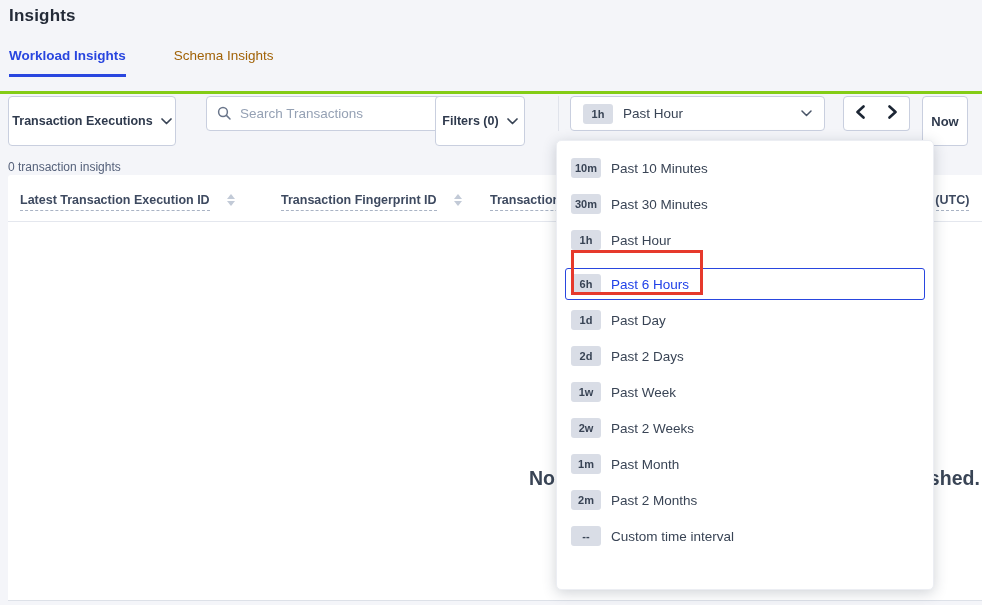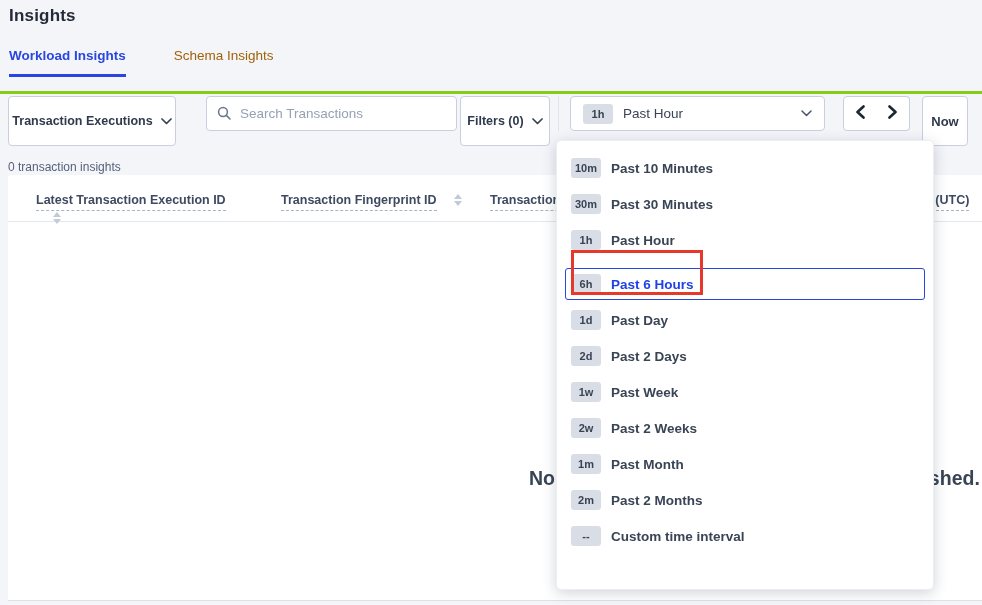--- a/index.html
+++ b/index.html
@@ -22,21 +22,21 @@
   .tab.active { color: #2946df; font-weight: bold; border-bottom: 3px solid #2946df; }
 
   
   .btn {
     position: absolute; top: 96px; height: 50px; background: #fff;
     border: 1px solid #c9cfdf; border-radius: 4px; display: flex;
     align-items: center; justify-content: center; gap: 8px;
     font-size: 12.5px; font-weight: bold; color: #2f3a4d; cursor: pointer;
   }
   .btn-type    { left: 8px;   width: 168px; }
-  .btn-filters { left: 460px; width: 90px; }
+  .btn-filters { left: 435px; width: 90px; }
   .btn-now     { left: 922px; width: 46px; font-size: 13px; }
   .searchbox {
     position: absolute; left: 206px; top: 96px; width: 251px; height: 35px;
     background: #fff; border: 1px solid #c9cfdf; border-radius: 4px;
     display: flex; align-items: center; padding: 0 10px; gap: 8px;
   }
   .searchbox input {
     border: none; outline: none; flex: 1; font-size: 13.5px;
     font-family: "Liberation Sans", sans-serif; color: #394455; background: transparent;
   }
@@ -69,21 +69,21 @@
   .table-card {
     position: absolute; left: 8px; top: 175px; width: 1480px; height: 426px;
     background: #fff; border-radius: 3px 3px 0 0; border-bottom: 1px solid #dde1e8;
   }
   .thead-row { position: absolute; left: 0; top: 0; width: 100%; height: 47px;
                border-bottom: 1px solid #e4e7ee; }
   .th { position: absolute; top: 18px; display: inline-flex; align-items: flex-start;
         white-space: nowrap; cursor: pointer; }
   .th .lbl { font-size: 12.5px; font-weight: bold; color: #3e4a60;
              border-bottom: 1px dashed #a9b3c4; padding-bottom: 3px; }
-  .th-1 { left: 28px; flex-direction: column; }
+  .th-1 { left: 12px; }
   .th-2 { left: 273px; }
   .th-3 { left: 482px; }
   .th-4 { left: 863px; }
   .sort { display: inline-flex; flex-direction: column; gap: 2px; margin-left: 17px;
           margin-top: 1px; }
   .sort i { display: block; width: 0; height: 0;
             border-left: 4px solid transparent; border-right: 4px solid transparent; }
   .sort .up   { border-bottom: 5px solid #c2cad7; }
   .sort .down { border-top: 5px solid #c2cad7; }
 
@@ -92,21 +92,21 @@
 
   
   .dropdown {
     position: absolute; left: 556px; top: 140px; width: 378px; height: 450px;
     background: #fff; border-radius: 5px; z-index: 50; padding-top: 9px;
     box-shadow: 0 3px 14px rgba(42,53,72,.22); border: 1px solid #eceef3;
   }
   .dd-item { height: 36px; display: flex; align-items: center; margin: 0 8px;
              padding-left: 5px; border: 1px solid transparent; border-radius: 3px;
              cursor: pointer; }
-  .dd-item .dd-label { font-size: 13.5px; color: #394455; margin-left: 10px; font-weight: bold; }
+  .dd-item .dd-label { font-size: 13.5px; color: #394455; margin-left: 10px; }
   .dd-item.selected { height: 32px; margin-top: 10px; margin-bottom: 2px;
                       border-color: #2946df; }
   .dd-item.selected .dd-label { color: #2041e8; }
 
   
   .annotation-box { position: absolute; left: 571px; top: 250px; width: 132px;
                     height: 45px; border: 3px solid #e6392c; z-index: 60;
                     pointer-events: none; }
 
   .chev svg, .sicon svg { display: block; }

